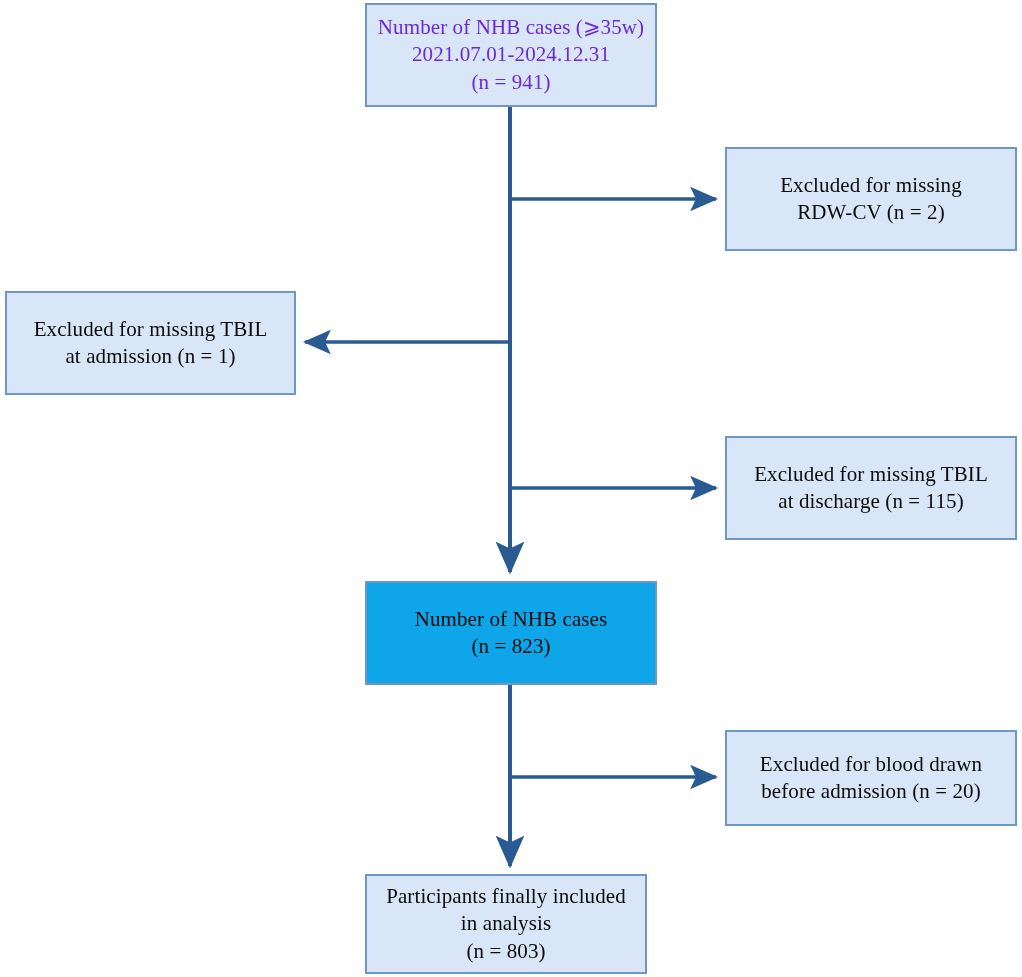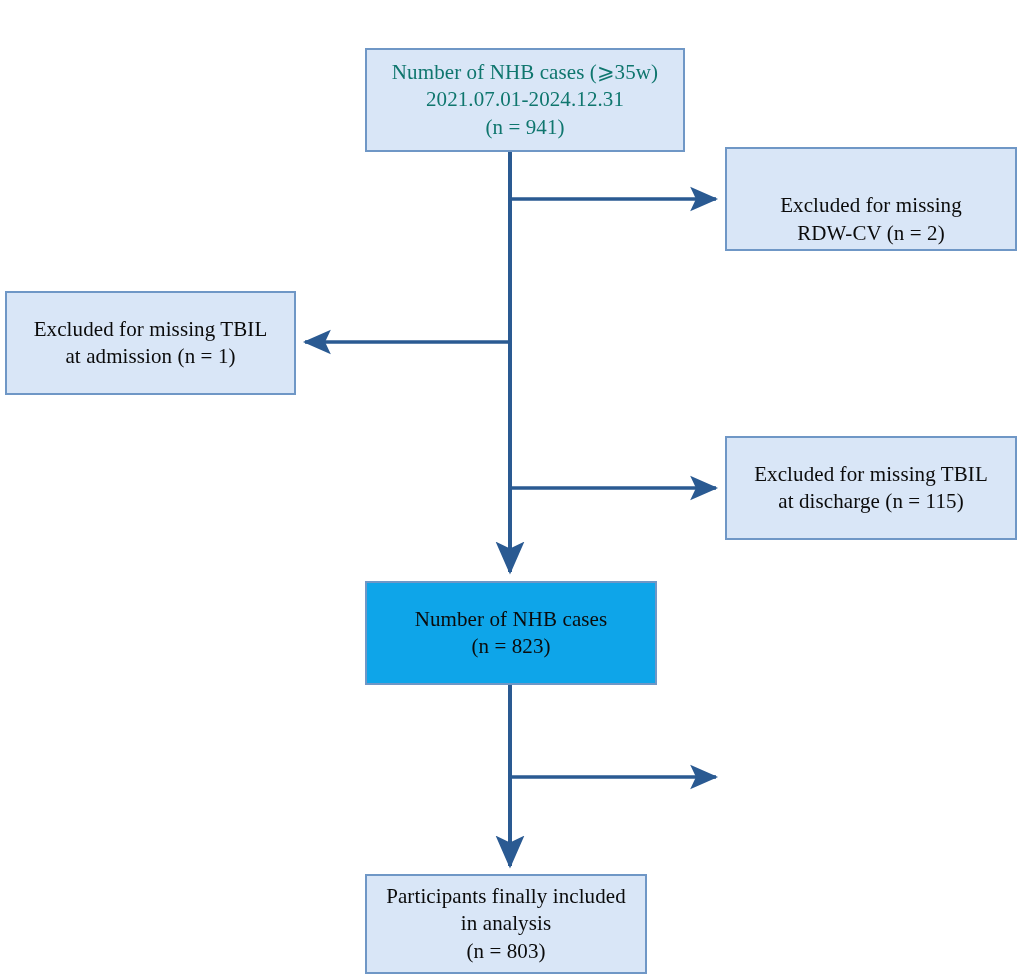--- a/index.html
+++ b/index.html
@@ -83,46 +83,50 @@
 
     <g>
       <line x1="510" y1="685" x2="510" y2="866" stroke="#2a5a92" stroke-width="4" marker-end="url(#arrow-down)"></line>
     </g>
 
     <g>
       <line x1="510" y1="777" x2="716" y2="777" stroke="#2a5a92" stroke-width="3.4" marker-end="url(#arrow-right)"></line>
     </g>
   </svg>
 
-  <div class="node" id="node-total-cases" style="left: 365px; top: 3px; width: 320px; height: 104px; background: rgb(217, 230, 247); border-color: rgb(111, 151, 198); color: #0f766e; margin-top: 45px;">
+  <div class="node" id="node-total-cases" style="left: 365px; top: 3px; width: 292px; height: 104px; background: rgb(217, 230, 247); border-color: rgb(111, 151, 198); color: #6d28d9;">
     <span class="node-text">Number of NHB cases (⩾35w)
 2021.07.01-2024.12.31
 (n = 941)</span>
   </div>
 
-  <div class="node" id="node-excluded-rdwcv" style="left: 725px; top: 147px; width: 292px; height: 104px; background: rgb(217, 230, 247); border-color: rgb(111, 151, 198); color: rgb(11, 11, 11); align-items: flex-end;">
+  <div class="node" id="node-excluded-rdwcv" style="left: 725px; top: 147px; width: 292px; height: 104px; background: rgb(217, 230, 247); border-color: rgb(111, 151, 198); color: rgb(11, 11, 11);">
     <span class="node-text">Excluded for missing
 RDW-CV (n = 2)</span>
   </div>
 
   <div class="node" id="node-excluded-tbil-admission" style="left: 5px; top: 291px; width: 291px; height: 104px; background: rgb(217, 230, 247); border-color: rgb(111, 151, 198); color: rgb(11, 11, 11);">
     <span class="node-text">Excluded for missing TBIL
 at admission (n = 1)</span>
   </div>
 
   <div class="node" id="node-excluded-tbil-discharge" style="left: 725px; top: 436px; width: 292px; height: 104px; background: rgb(217, 230, 247); border-color: rgb(111, 151, 198); color: rgb(11, 11, 11);">
     <span class="node-text">Excluded for missing TBIL
 at discharge  (n = 115)</span>
   </div>
 
   <div class="node" id="node-nhb-cases-remaining" style="left: 365px; top: 581px; width: 292px; height: 104px; background: #0ea5e9; border-color: rgb(111, 151, 198); color: rgb(11, 11, 11);">
     <span class="node-text">Number of NHB cases
 (n = 823)</span>
   </div>
 
+  <div class="node" id="node-excluded-blood-drawn" style="left: 725px; top: 730px; width: 292px; height: 96px; background: rgb(217, 230, 247); border-color: rgb(111, 151, 198); color: rgb(11, 11, 11);">
+    <span class="node-text">Excluded for blood drawn
+before admission  (n = 20)</span>
+  </div>
 
   <div class="node" id="node-final-included" style="left: 365px; top: 874px; width: 282px; height: 100px; background: rgb(217, 230, 247); border-color: rgb(111, 151, 198); color: rgb(11, 11, 11); font-family: Liberation Serif, serif;">
     <span class="node-text">Participants finally included
 in analysis
 (n = 803)</span>
   </div>
 
 </div>
 
 </body></html>

